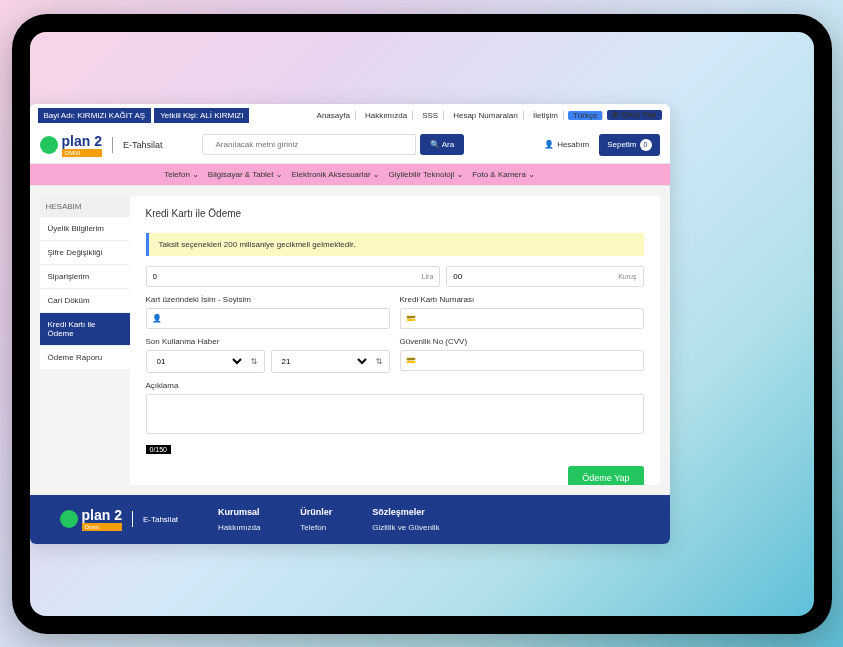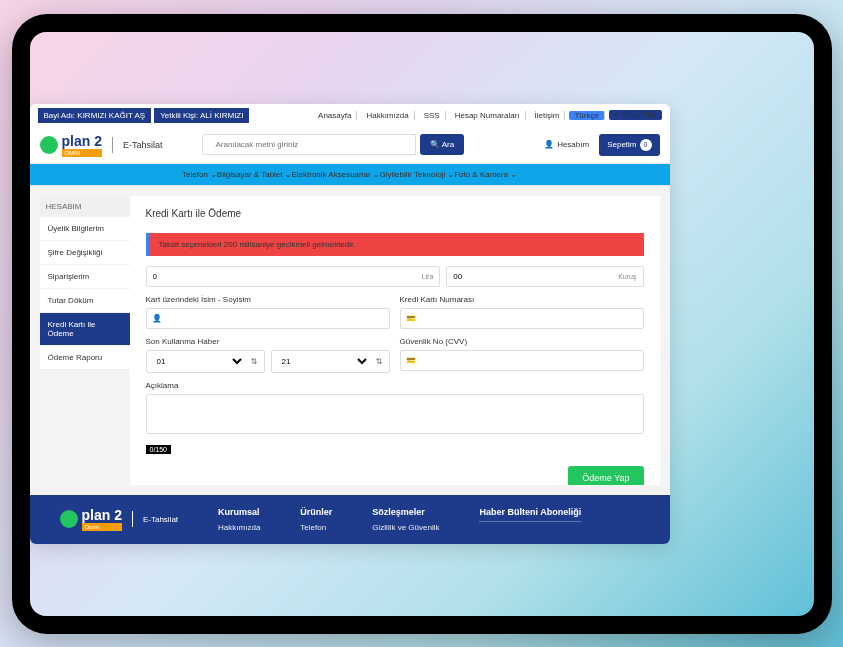--- a/index.html
+++ b/index.html
@@ -4,46 +4,46 @@
 <style>
 * { margin: 0; padding: 0; box-sizing: border-box; font-family: Arial, sans-serif; }
 body { background: linear-gradient(135deg, #f8d5e8 0%, #e8d5f0 25%, #d5e8f8 50%, #b0e0e8 75%, #60c0d8 100%); min-height: 647px; display: flex; align-items: center; justify-content: center; }
 .tablet { width: 820px; height: 620px; background: #000; border-radius: 35px; padding: 18px; box-shadow: 0 10px 40px rgba(0,0,0,0.3); }
 .screen { width: 100%; height: 100%; background: linear-gradient(135deg, #f8d5e8 0%, #e8d5f0 25%, #d5e8f8 50%, #b0e0e8 75%, #60c0d8 100%); border-radius: 16px; overflow: hidden; display: flex; align-items: center; justify-content: flex-start; }
 .app { width: 640px; height: 440px; background: #f4f4f4; border-radius: 6px; overflow: hidden; display: flex; flex-direction: column; box-shadow: 0 4px 20px rgba(0,0,0,0.15); }
 .topbar { background: #fff; display: flex; align-items: center; padding: 4px 8px; font-size: 8px; }
 .tag { background: #1e3a8a; color: #fff; padding: 3px 6px; margin-right: 3px; }
 .topbar-right { margin-left: auto; display: flex; align-items: center; gap: 4px; }
 .topbar-right span { padding: 0 5px; color: #333; border-right: 1px solid #ccc; cursor: pointer; }
-.topbar-right span:last-of-type { border-right: none; }
+.topbar-right span:last-of-type { border-right: none; font-weight: bold; }
 .lang { background: #3b82f6; color: #fff; padding: 3px 6px; border-radius: 2px; }
 .logout { background: #1e3a8a; color: #fff; padding: 3px 6px; border-radius: 2px; }
 .header { background: #fff; display: flex; align-items: center; padding: 6px 10px; border-bottom: 1px solid #e5e5e5; }
 .logo { display: flex; align-items: center; gap: 4px; }
 .logo-icon { width: 18px; height: 18px; background: #22c55e; border-radius: 50%; position: relative; }
 .logo-text { font-weight: bold; font-size: 14px; color: #1e3a8a; }
 .logo-omni { background: #f59e0b; color: #fff; font-size: 6px; padding: 1px 3px; }
 .logo-divider { width: 1px; height: 16px; background: #999; margin: 0 6px; }
 .logo-sub { font-size: 9px; color: #333; }
 .search { flex: 1; margin: 0 80px 0 40px; display: flex; }
 .search input { flex: 1; border: 1px solid #ddd; padding: 5px 12px; font-size: 8px; border-radius: 3px 0 0 3px; }
 .search button { background: #1e3a8a; color: #fff; border: none; padding: 5px 10px; font-size: 8px; border-radius: 3px; cursor: pointer; margin-left: 4px; }
 .account { font-size: 8px; color: #333; margin-right: 10px; display: flex; align-items: center; gap: 3px; }
 .cart { background: #1e3a8a; color: #fff; padding: 5px 8px; font-size: 8px; border-radius: 3px; display: flex; align-items: center; gap: 3px; }
 .cart-badge { background: #fff; color: #1e3a8a; width: 12px; height: 12px; border-radius: 50%; display: flex; align-items: center; justify-content: center; font-size: 7px; }
-.nav { background: #0ea5e9; display: flex; justify-content: center; gap: 0; padding: 6px; font-size: 8px; border-bottom: 1px solid #e5e5e5; }
+.nav { background: #f9a8d4; display: flex; justify-content: center; gap: 9px; padding: 6px; font-size: 8px; border-bottom: 1px solid #e5e5e5; }
 .nav span { cursor: pointer; color: #333; }
 .content { flex: 1; display: flex; padding: 10px; overflow: hidden; }
 .sidebar { width: 90px; }
 .sidebar-header { background: #f0f0f0; padding: 6px; font-size: 8px; color: #666; }
 .sidebar-item { background: #fff; padding: 7px 8px; font-size: 8px; color: #333; border-bottom: 1px solid #f0f0f0; cursor: pointer; }
 .sidebar-item.active { background: #1e3a8a; color: #fff; }
 .main { flex: 1; background: #fff; padding: 12px 16px; overflow-y: auto; }
 .page-title { font-size: 10px; color: #333; margin-bottom: 14px; }
-.alert { background: #ef4444; border-left: 3px solid #3b82f6; padding: 7px 10px; font-size: 8px; color: #333; margin-bottom: 10px; }
+.alert { background: #fef9c3; border-left: 3px solid #3b82f6; padding: 7px 10px; font-size: 8px; color: #333; margin-bottom: 10px; }
 .form-row { display: flex; gap: 10px; margin-bottom: 8px; }
 .form-col { flex: 1; }
 .form-label { font-size: 8px; color: #333; margin-bottom: 4px; display: block; }
 .input-group { display: flex; align-items: center; border: 1px solid #ddd; border-radius: 2px; background: #fff; }
 .input-group input, .input-group select { flex: 1; border: none; padding: 5px 6px; font-size: 8px; background: transparent; outline: none; }
 .input-suffix { padding: 0 6px; font-size: 7px; color: #888; }
 .input-icon { padding: 0 6px; font-size: 8px; color: #666; }
 .amount-row { display: flex; gap: 6px; }
 .amount-row .input-group:first-child { flex: 3; }
 .amount-row .input-group:last-child { flex: 2; }
@@ -110,21 +110,21 @@
   <span>Giyilebilir Teknoloji ⌄</span>
   <span>Foto &amp; Kamera ⌄</span>
 </div>
 
 <div class="content">
   <div class="sidebar">
     <div class="sidebar-header">HESABIM</div>
     <div class="sidebar-item">Üyelik Bilgilerim</div>
     <div class="sidebar-item">Şifre Değişikliği</div>
     <div class="sidebar-item">Siparişlerim</div>
-    <div class="sidebar-item">Tutar Döküm</div>
+    <div class="sidebar-item">Cari Döküm</div>
     <div class="sidebar-item active">Kredi Kartı ile Ödeme</div>
     <div class="sidebar-item">Ödeme Raporu</div>
   </div>
 
   <div class="main">
     <div class="page-title">Kredi Kartı ile Ödeme</div>
     <div class="alert">Taksit seçenekleri 200 milisaniye gecikmeli gelmektedir.</div>
 
     <div class="form-col" style="margin-bottom:8px">
       <div class="amount-row">
@@ -204,20 +204,17 @@
     <div>Hakkımızda</div>
   </div>
   <div class="footer-col">
     <h4>Ürünler</h4>
     <div>Telefon</div>
   </div>
   <div class="footer-col">
     <h4>Sözleşmeler</h4>
     <div>Gizlilik ve Güvenlik</div>
   </div>
-  <div class="footer-col newsletter">
-    <h4>Haber Bülteni Aboneliği</h4>
-  </div>
 </div>
 
 </div>
 </div>
 </div>
 
 </body></html>

